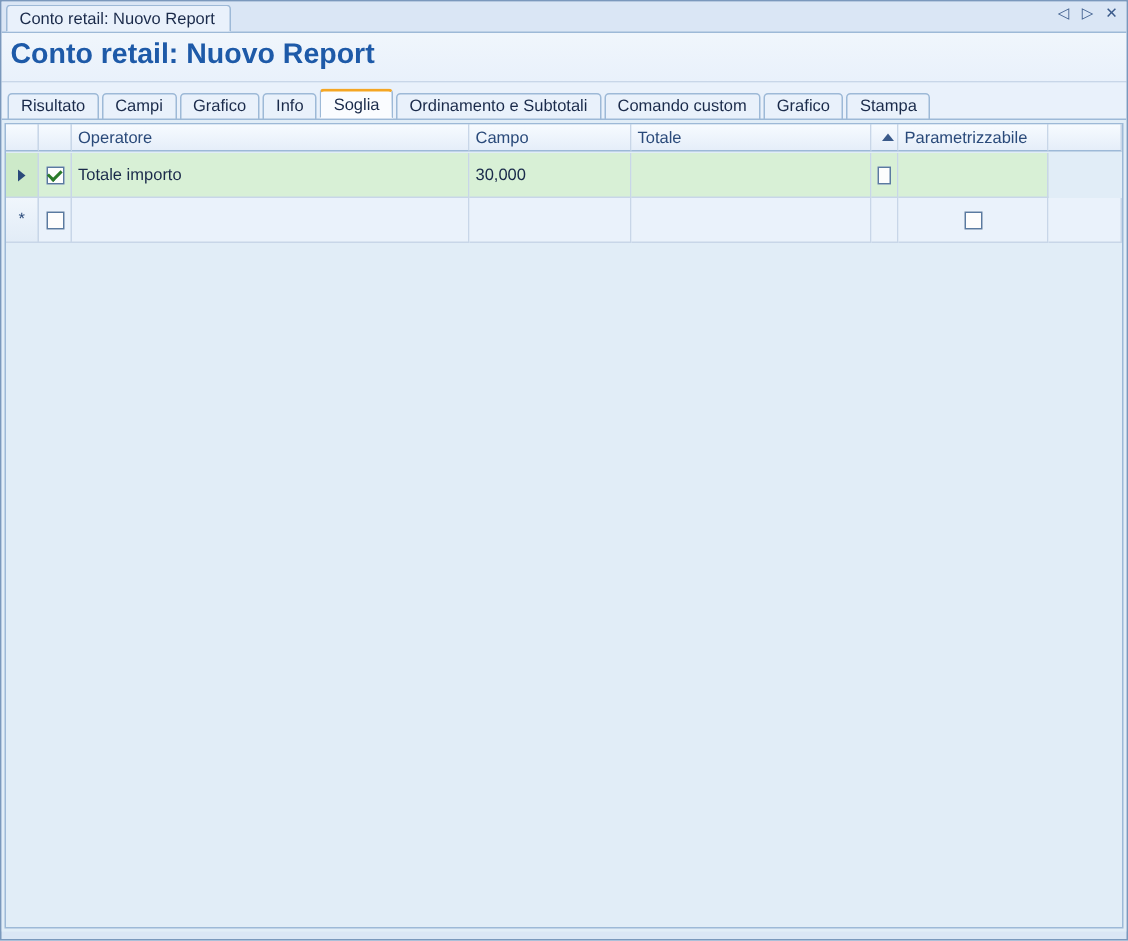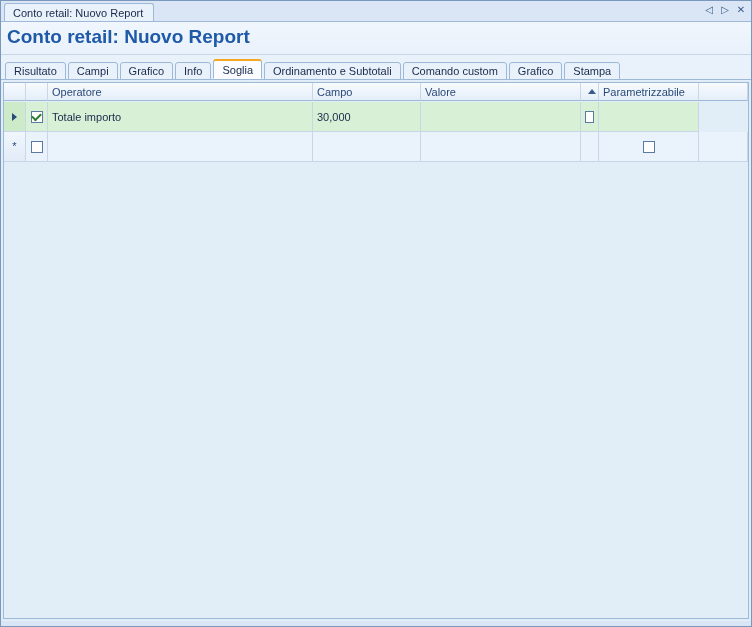--- a/index.html
+++ b/index.html
@@ -217,21 +217,21 @@
     <div class="ghead">
       <div class="ghspacer"></div>
       <div class="ghspacer"></div>
       <div class="gh">
           <span>Operatore</span>
         </div>
       <div class="gh">
           <span>Campo</span>
         </div>
       <div class="gh">
-          <span>Valore</span>
+          <span>Totale</span>
         </div>
       <div class="gh" style="justify-content:center;padding:0;">
           <span class="tri-up"></span>
         </div>
       <div class="gh">
           <span>Parametrizzabile</span>
         </div>
       <div class="ghspacer"></div>
     </div>
     <div class="grid-body">

